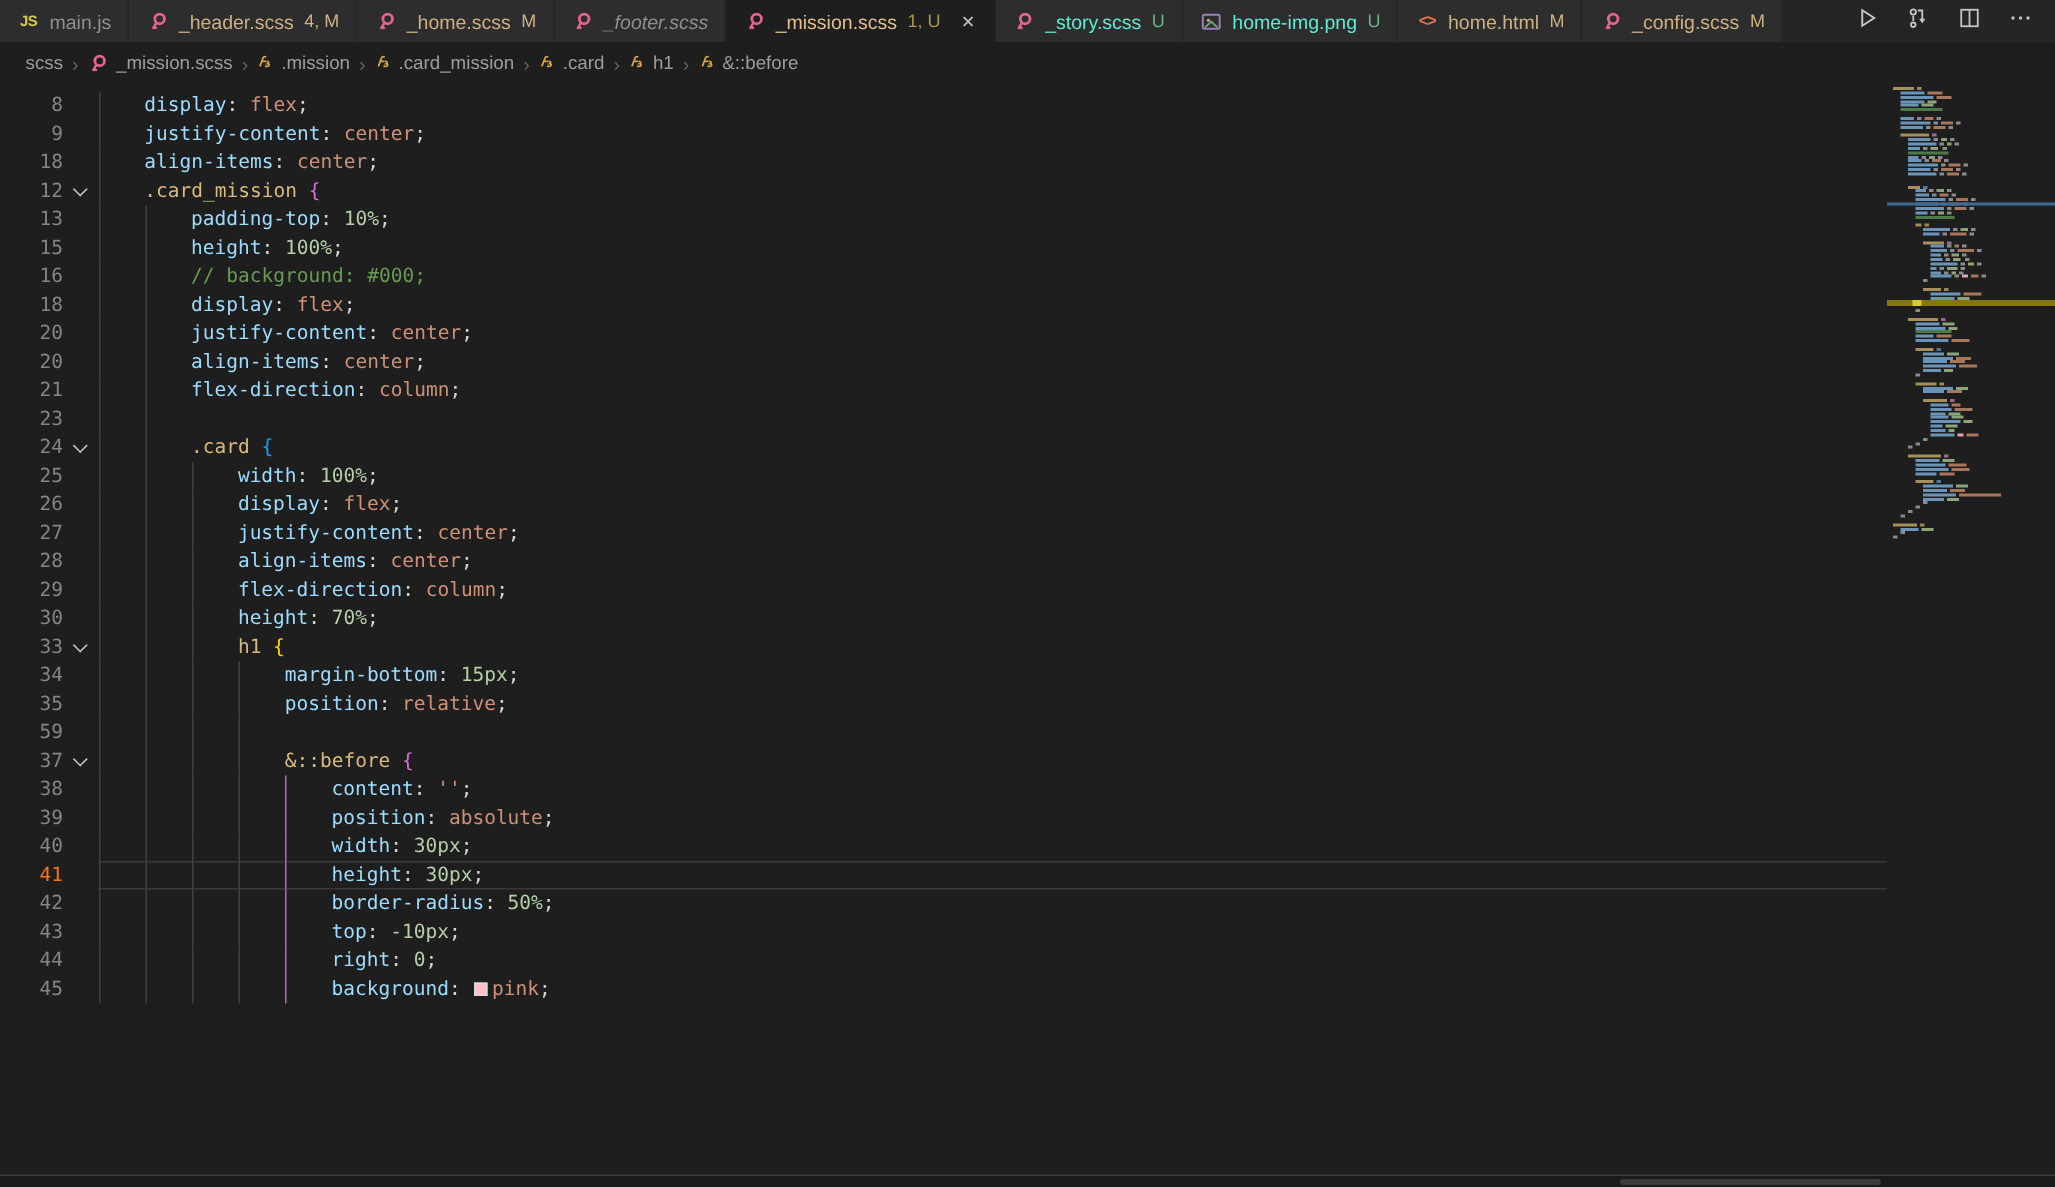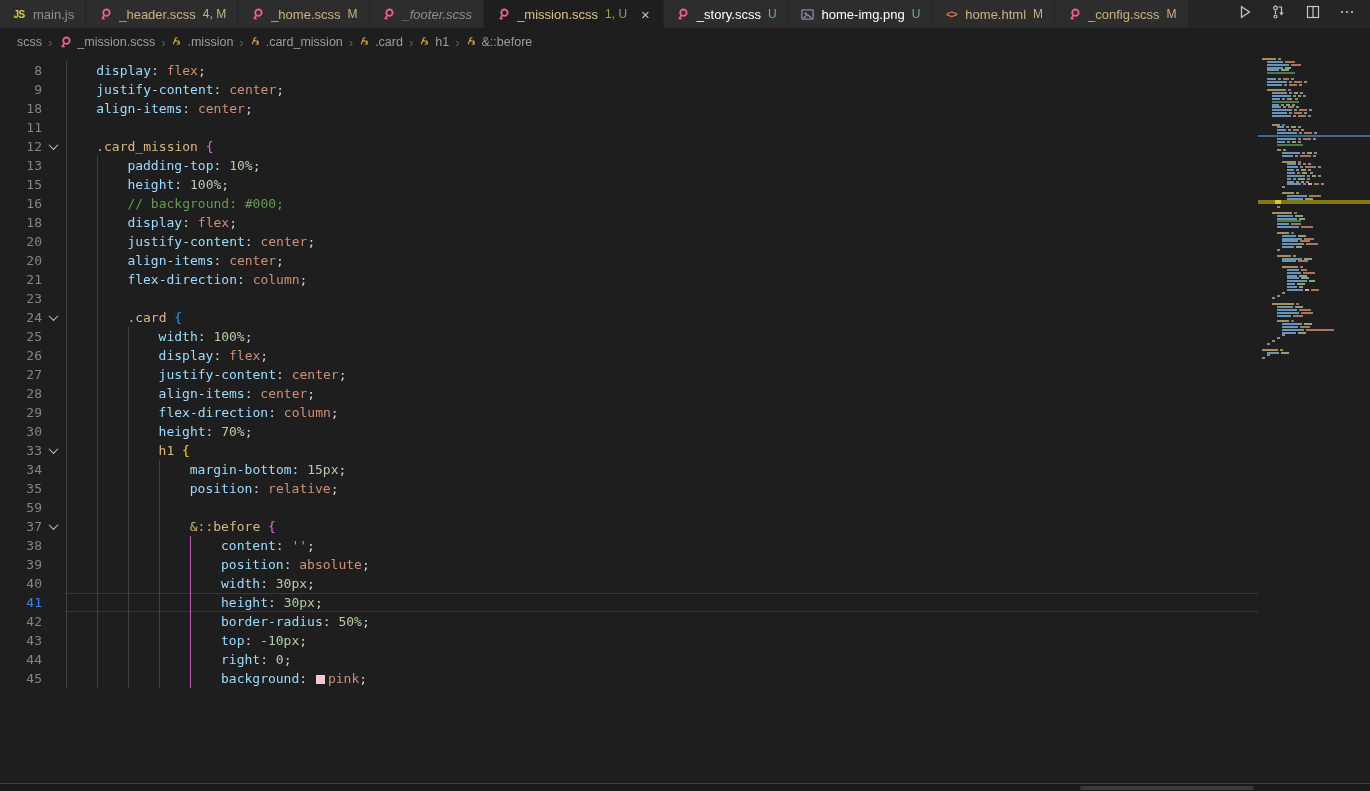--- a/index.html
+++ b/index.html
@@ -9,21 +9,21 @@
 
   
   .tabbar { display:flex; height:28px; background:#252526; align-items:stretch; }
   #tabs { display:flex; flex:1 1 auto; overflow:hidden; }
   .tab { display:flex; align-items:center; gap:6px; padding:0 11px; background:#2d2d2d;
          border-right:1px solid #252526; font-size:13px; color:#8f8f8f; cursor:pointer;
          white-space:nowrap; }
   .tab.active { background:#1e1e1e; }
   .tab.preview .lbl { font-style:italic; }
   .tab .lbl.modified { color:#cdb184; } .tab.active .lbl.modified { color:#e2c08d; }
-  .tab .lbl.untracked { color:#ffffff;text-align:center; }
+  .tab .lbl.untracked { color:#5eead4;text-align:center; }
   .tab .badge { font-size:12px; margin-left:1px; }
   .tab .badge.modified { color:#cdb184; } .tab .badge.untracked { color:#69b584; }
   .tab .badge.warn { color:#a89a4a; }
   .tab .close { color:#c5c5c5; font-size:15px; line-height:1; margin-left:6px; padding:0 2px; }
   .ticon { width:16px; height:16px; display:inline-flex; align-items:center; justify-content:center;
            flex:0 0 auto; font-weight:bold; }
   .ticon.js { color:#d7ca52; font-size:10px; letter-spacing:-0.5px; }
   .ticon.html { color:#e5734b; font-size:11px; letter-spacing:-1px; }
   .actions { display:flex; align-items:center; gap:16px; padding:0 14px 0 10px; background:#252526; }
   .actions .abtn { width:18px; height:18px; display:flex; align-items:center; justify-content:center; cursor:pointer; }
@@ -41,21 +41,21 @@
   .row { display:flex; height:19px; line-height:19px; white-space:pre; }
   .gutter { display:flex; flex:0 0 65px; }
   .num { width:42px; text-align:right; color:#858585; font-size:13px; cursor:pointer; }
   .foldc { width:23px; display:flex; align-items:center; justify-content:center; cursor:pointer; }
   .chev { width:7px; height:7px; border-right:1.4px solid #c5c5c5; border-bottom:1.4px solid #c5c5c5;
           transform:rotate(45deg) translate(-1px,-1px); }
   .content { position:relative; flex:1 1 auto; }
   .guide { position:absolute; top:0; bottom:0; width:1px; background:#404040; }
   .guide.active { background:#bc62b6; }
   .row.cur .content { box-shadow: inset 0 1px 0 #383838, inset 0 -1px 0 #383838; }
-  .row.cur .num { color:#3b82f6; }
+  .row.cur .num { color:#f97316; }
   .t-p{color:#9CDCFE} .t-v{color:#CE9178} .t-n{color:#B5CEA8} .t-x{color:#D4D4D4}
   .t-c{color:#6A9955} .t-s{color:#D7BA7D} .t-str{color:#CE9178}
   .t-bp{color:#DA70D6} .t-bb{color:#179FFF} .t-bg{color:#FFD700}
   .swatch { display:inline-block; width:9px; height:9px; background:#ffc0cb;
             border:1px solid #d8d8d8; margin:0 3px 0 1px; vertical-align:-1px; }
 
   
   #minimap { position:absolute; right:0; top:0; width:112px; height:727px; cursor:pointer; }
   .mm-line { position:absolute; height:2px; }
   .mm-seg { position:absolute; height:2px; top:0; }
@@ -240,21 +240,20 @@
           </svg>
         </span>
         <span>&amp;::before</span>
       </span>
     </div>
   <div class="editor">
     <div id="lines">
         <div class="row"><div class="gutter"><div class="num">8</div><div class="foldc"></div></div><div class="content" style="padding-left: 31.2px;"><span class="guide" style="left: 0.5px;"></span><span class="t-p">display</span><span class="t-x">: </span><span class="t-v">flex</span><span class="t-x">;</span></div></div>
         <div class="row"><div class="gutter"><div class="num">9</div><div class="foldc"></div></div><div class="content" style="padding-left: 31.2px;"><span class="guide" style="left: 0.5px;"></span><span class="t-p">justify-content</span><span class="t-x">: </span><span class="t-v">center</span><span class="t-x">;</span></div></div>
         <div class="row"><div class="gutter"><div class="num">18</div><div class="foldc"></div></div><div class="content" style="padding-left: 31.2px;"><span class="guide" style="left: 0.5px;"></span><span class="t-p">align-items</span><span class="t-x">: </span><span class="t-v">center</span><span class="t-x">;</span></div></div>
-        <div class="row"><div class="gutter"><div class="num">11</div><div class="foldc"></div></div><div class="content" style="padding-left: 31.2px;"><span class="guide" style="left: 0.5px;"></span></div></div>
         <div class="row"><div class="gutter"><div class="num">12</div><div class="foldc"><span class="chev"></span></div></div><div class="content" style="padding-left: 31.2px;"><span class="guide" style="left: 0.5px;"></span><span class="t-s">.card_mission </span><span class="t-bp">{</span></div></div>
         <div class="row"><div class="gutter"><div class="num">13</div><div class="foldc"></div></div><div class="content" style="padding-left: 62.4px;"><span class="guide" style="left: 0.5px;"></span><span class="guide" style="left: 31.7px;"></span><span class="t-p">padding-top</span><span class="t-x">: </span><span class="t-n">10%</span><span class="t-x">;</span></div></div>
         <div class="row"><div class="gutter"><div class="num">15</div><div class="foldc"></div></div><div class="content" style="padding-left: 62.4px;"><span class="guide" style="left: 0.5px;"></span><span class="guide" style="left: 31.7px;"></span><span class="t-p">height</span><span class="t-x">: </span><span class="t-n">100%</span><span class="t-x">;</span></div></div>
         <div class="row"><div class="gutter"><div class="num">16</div><div class="foldc"></div></div><div class="content" style="padding-left: 62.4px;"><span class="guide" style="left: 0.5px;"></span><span class="guide" style="left: 31.7px;"></span><span class="t-c">// background: #000;</span></div></div>
         <div class="row"><div class="gutter"><div class="num">18</div><div class="foldc"></div></div><div class="content" style="padding-left: 62.4px;"><span class="guide" style="left: 0.5px;"></span><span class="guide" style="left: 31.7px;"></span><span class="t-p">display</span><span class="t-x">: </span><span class="t-v">flex</span><span class="t-x">;</span></div></div>
         <div class="row"><div class="gutter"><div class="num">20</div><div class="foldc"></div></div><div class="content" style="padding-left: 62.4px;"><span class="guide" style="left: 0.5px;"></span><span class="guide" style="left: 31.7px;"></span><span class="t-p">justify-content</span><span class="t-x">: </span><span class="t-v">center</span><span class="t-x">;</span></div></div>
         <div class="row"><div class="gutter"><div class="num">20</div><div class="foldc"></div></div><div class="content" style="padding-left: 62.4px;"><span class="guide" style="left: 0.5px;"></span><span class="guide" style="left: 31.7px;"></span><span class="t-p">align-items</span><span class="t-x">: </span><span class="t-v">center</span><span class="t-x">;</span></div></div>
         <div class="row"><div class="gutter"><div class="num">21</div><div class="foldc"></div></div><div class="content" style="padding-left: 62.4px;"><span class="guide" style="left: 0.5px;"></span><span class="guide" style="left: 31.7px;"></span><span class="t-p">flex-direction</span><span class="t-x">: </span><span class="t-v">column</span><span class="t-x">;</span></div></div>
         <div class="row"><div class="gutter"><div class="num">23</div><div class="foldc"></div></div><div class="content" style="padding-left: 62.4px;"><span class="guide" style="left: 0.5px;"></span><span class="guide" style="left: 31.7px;"></span></div></div>
         <div class="row"><div class="gutter"><div class="num">24</div><div class="foldc"><span class="chev"></span></div></div><div class="content" style="padding-left: 62.4px;"><span class="guide" style="left: 0.5px;"></span><span class="guide" style="left: 31.7px;"></span><span class="t-s">.card </span><span class="t-bb">{</span></div></div>

